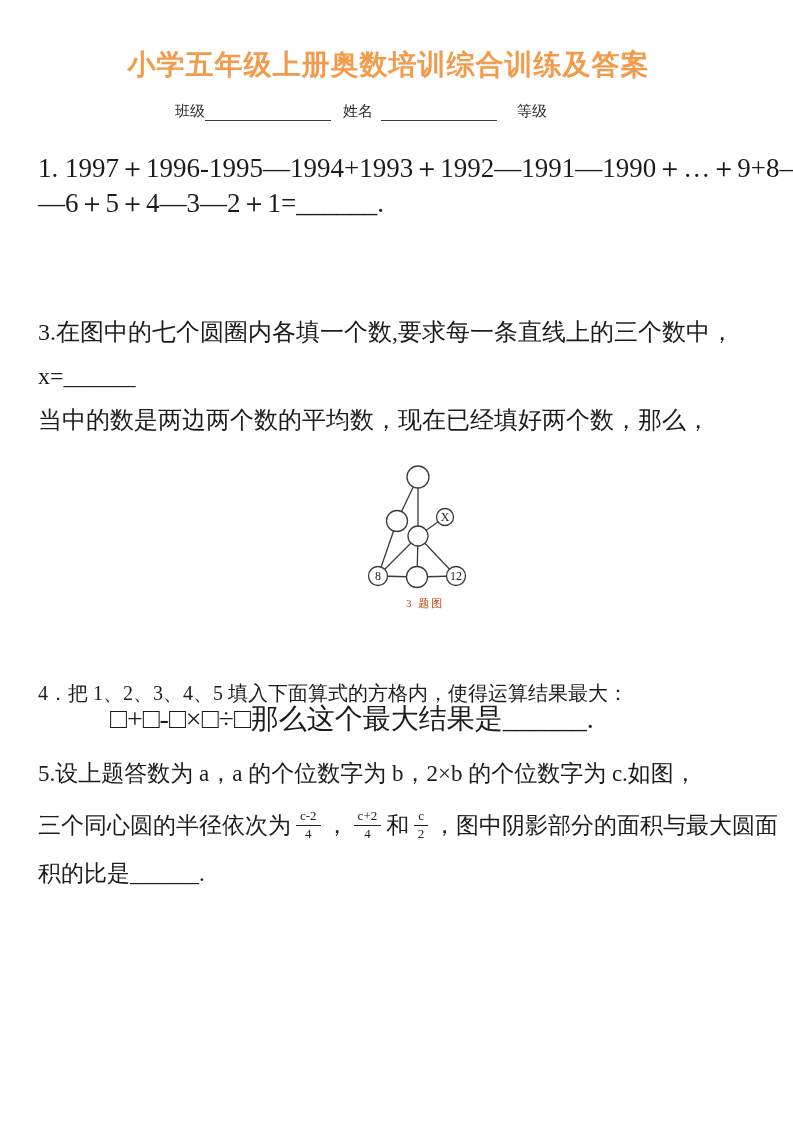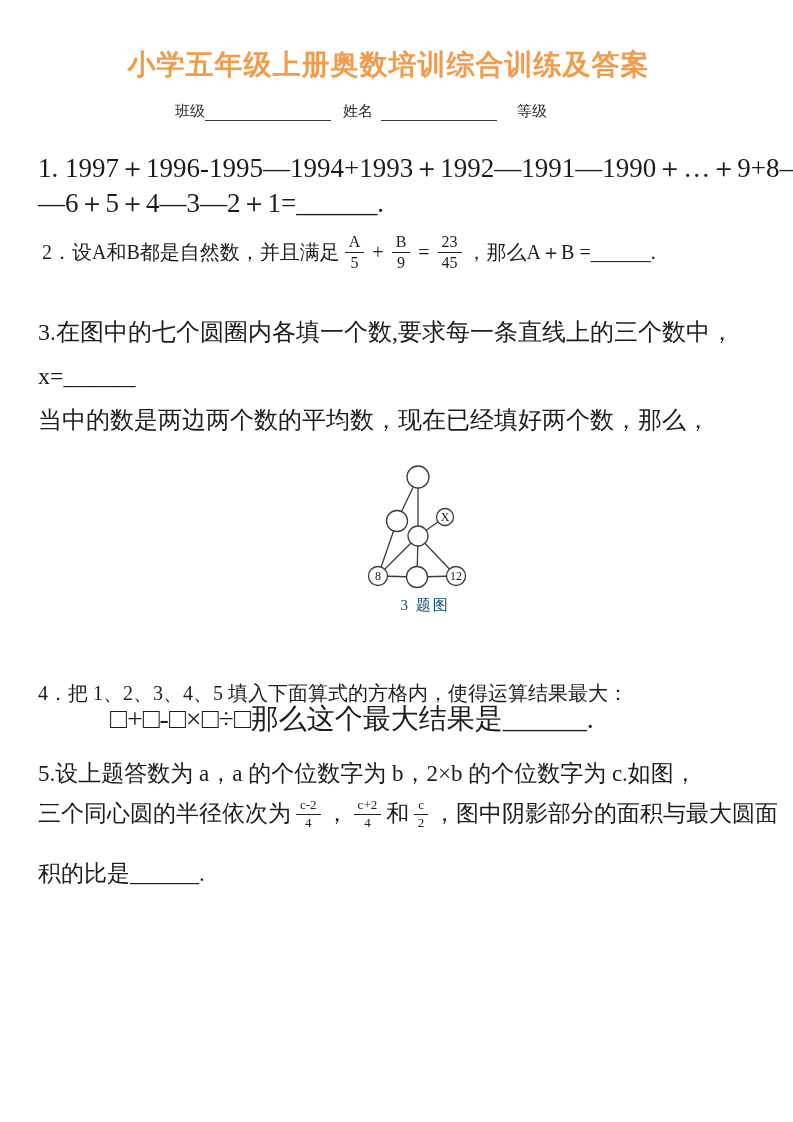--- a/index.html
+++ b/index.html
@@ -78,22 +78,22 @@
     white-space: nowrap;
   }
   .diagram-wrap {
     position: absolute;
     top: 458px; left: 345px; width: 160px;
     text-align: center;
   }
   .diagram-wrap svg { display: block; }
   .diagram-caption {
     margin-top: 3px;
-    font-size: 15px;
-    color: #0c4a6e;
+    font-size: 11px;
+    color: #c2410c;
     letter-spacing: 2px;
   }
   .p4-line1 {
     position: absolute;
     top: 680px; left: 38px;
     font-size: 20px;
     white-space: nowrap;
   }
   .p4-eq {
     position: absolute;
@@ -102,21 +102,21 @@
     white-space: nowrap;
   }
   .p5 {
     position: absolute;
     top: 756px; left: 38px; width: 726px;
     font-size: 23px;
   }
   .p5-line1 { line-height: 36px; white-space: nowrap; }
   .p5-line2 {
     display: flex;
-    align-items: flex-start;
+    align-items: center;
     margin-top: 6px;
     height: 54px;
     white-space: nowrap;
   }
   .p5-line2 .frac { font-size: 13px; }
   .p5-line3 { margin-top: 4px; line-height: 36px; white-space: nowrap; }
 </style>
 </head>
 <body>
 
@@ -132,38 +132,20 @@
       <span class="blank-rule blank-name"></span>
       <span class="gap-md"></span>
       <span>等级</span>
   </div>
 
   <div class="p1">
     <div>1. 1997＋1996-1995—1994+1993＋1992—1991—1990＋…＋9+8—7</div>
     <div>—6＋5＋4—3—2＋1=______.</div>
   </div>
 
-  <div class="p2">
-    <span>2．设A和B都是自然数，并且满足</span>
-    <span class="frac">
-      <span class="num">A</span>
-      <span class="den">5</span>
-    </span>
-    <span class="op">+</span>
-    <span class="frac">
-      <span class="num">B</span>
-      <span class="den">9</span>
-    </span>
-    <span class="op">=</span>
-    <span class="frac">
-      <span class="num">23</span>
-      <span class="den">45</span>
-    </span>
-    <span>，那么A＋B =______.</span>
-  </div>
 
   <div class="p3">
     <div>3.在图中的七个圆圈内各填一个数,要求每一条直线上的三个数中，</div>
     <div>x=______</div>
     <div>当中的数是两边两个数的平均数，现在已经填好两个数，那么，</div>
   </div>
 
   <div class="diagram-wrap">
     <svg width="160" height="135" viewBox="0 0 160 135">
       <g stroke="#3c3c3c" stroke-width="1.3">

